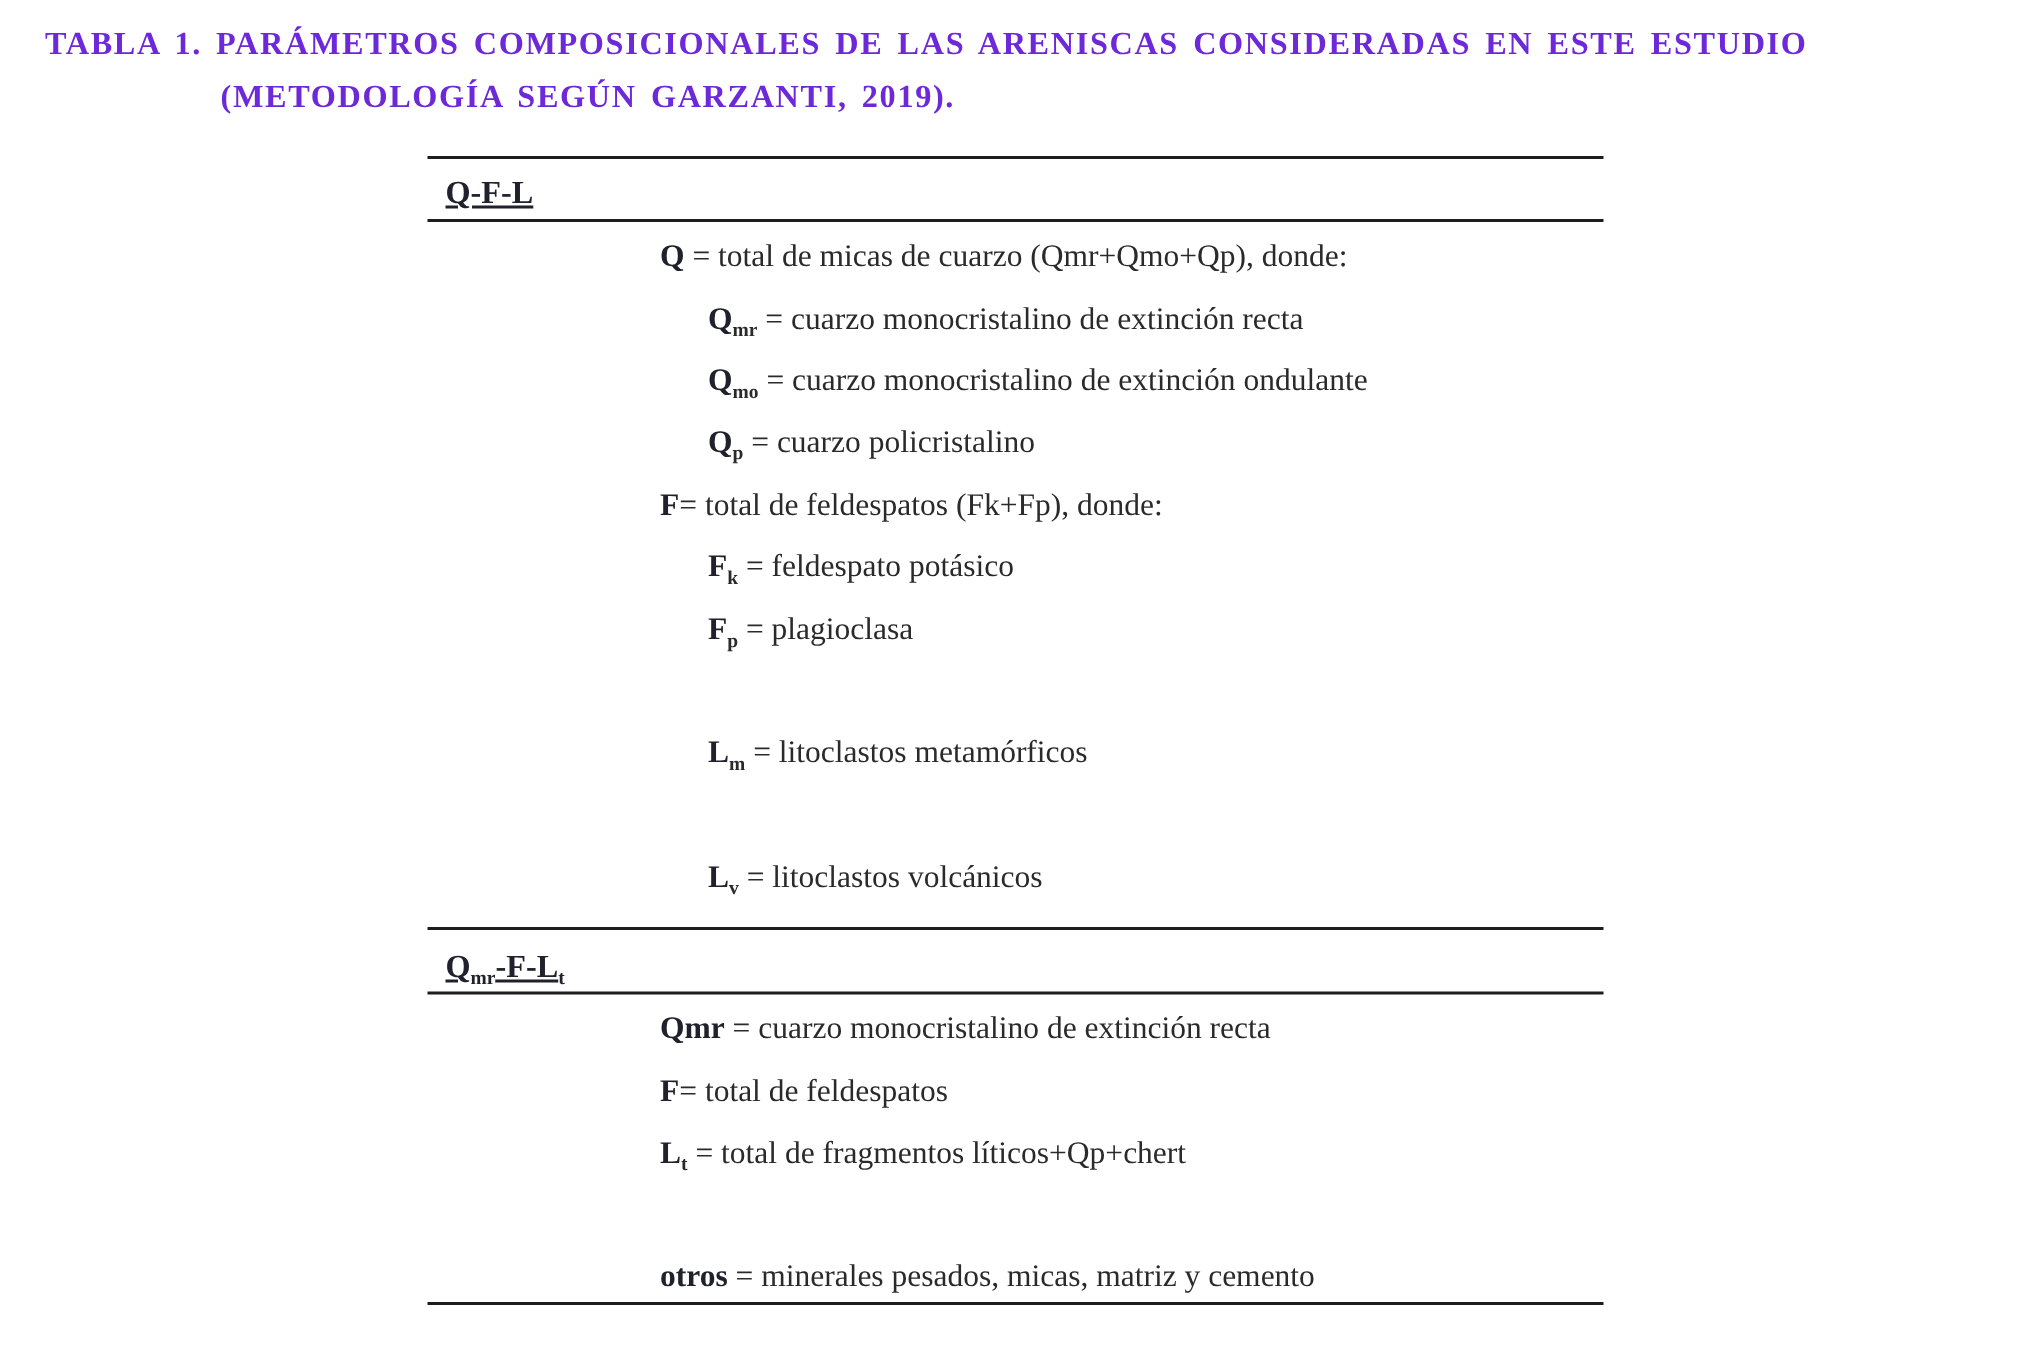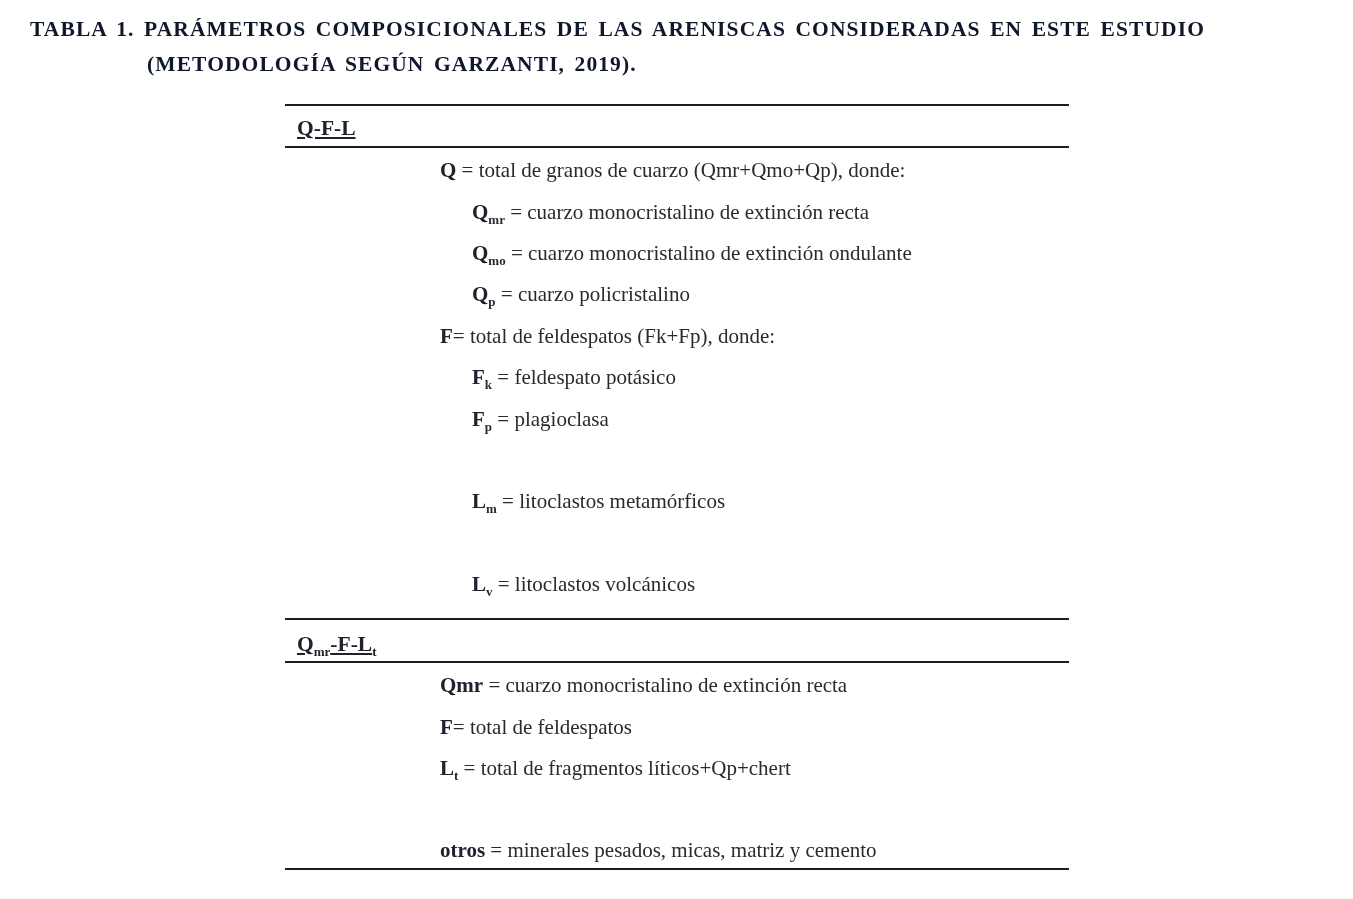--- a/index.html
+++ b/index.html
@@ -10,21 +10,21 @@
     background: #ffffff;
     font-family: "Liberation Serif", "DejaVu Serif", serif;
     color: #282828;
     overflow: hidden;
   }
   .caption-line {
     position: absolute;
     font-weight: bold;
     font-size: 21.5px;
     line-height: 30px;
-    color: #0f172a;
+    color: #6d28d9;
     letter-spacing: 1.1px;
     word-spacing: 3px;
     white-space: nowrap;
   }
   .cap1 { left: 30px;  top: 14px; }
   .cap2 { left: 147px; top: 49px; }
 
   .rule {
     position: absolute;
     left: 285px;
@@ -67,21 +67,21 @@
   <div class="caption-line cap2">(METODOLOGÍA SEGÚN GARZANTI, 2019).</div>
 
   <div class="rule" style="top:104px"></div>
   <div class="rule" style="top:146px"></div>
   <div class="rule" style="top:618px"></div>
   <div class="rule" style="top:661px"></div>
   <div class="rule" style="top:868px"></div>
 
   <div class="hdr" style="top:107px">Q-F-L</div>
 
-  <div class="row" style="top:149px"><b>Q</b><sub></sub><span> = total de granos de cuarzo (Qmr+Qmo+Qp), donde:</span></div>
+  <div class="row" style="top:149px"><b>Q</b><sub></sub><span> = total de micas de cuarzo (Qmr+Qmo+Qp), donde:</span></div>
 
   <div class="row lvl2" style="top:191px"><b>Q</b><sub>mr</sub><span> = cuarzo monocristalino de extinción recta</span></div>
 
   <div class="row lvl2" style="top:232px"><b>Q</b><sub>mo</sub><span> = cuarzo monocristalino de extinción ondulante</span></div>
 
   <div class="row lvl2" style="top:273px"><b>Q</b><sub>p</sub><span> = cuarzo policristalino</span></div>
 
   <div class="row" style="top:315px"><b>F</b><sub></sub><span>= total de feldespatos (Fk+Fp), donde:</span></div>
 
   <div class="row lvl2" style="top:356px"><b>F</b><sub>k</sub><span> = feldespato potásico</span></div>

